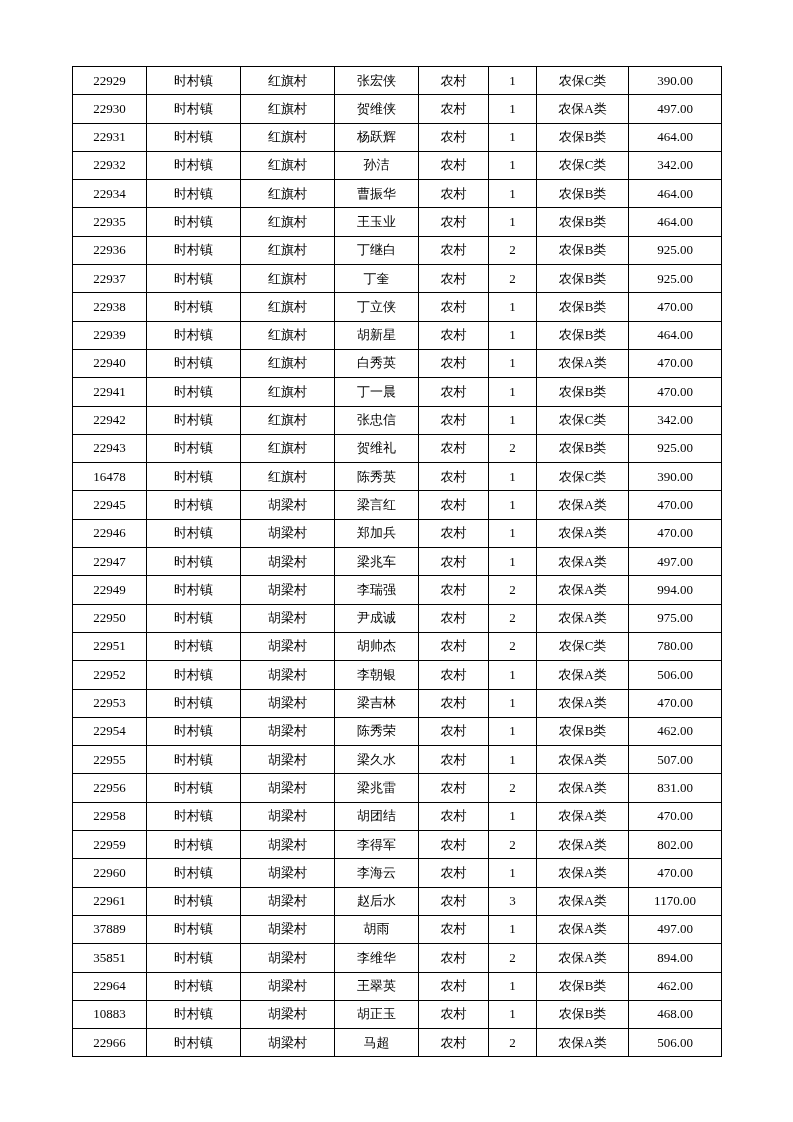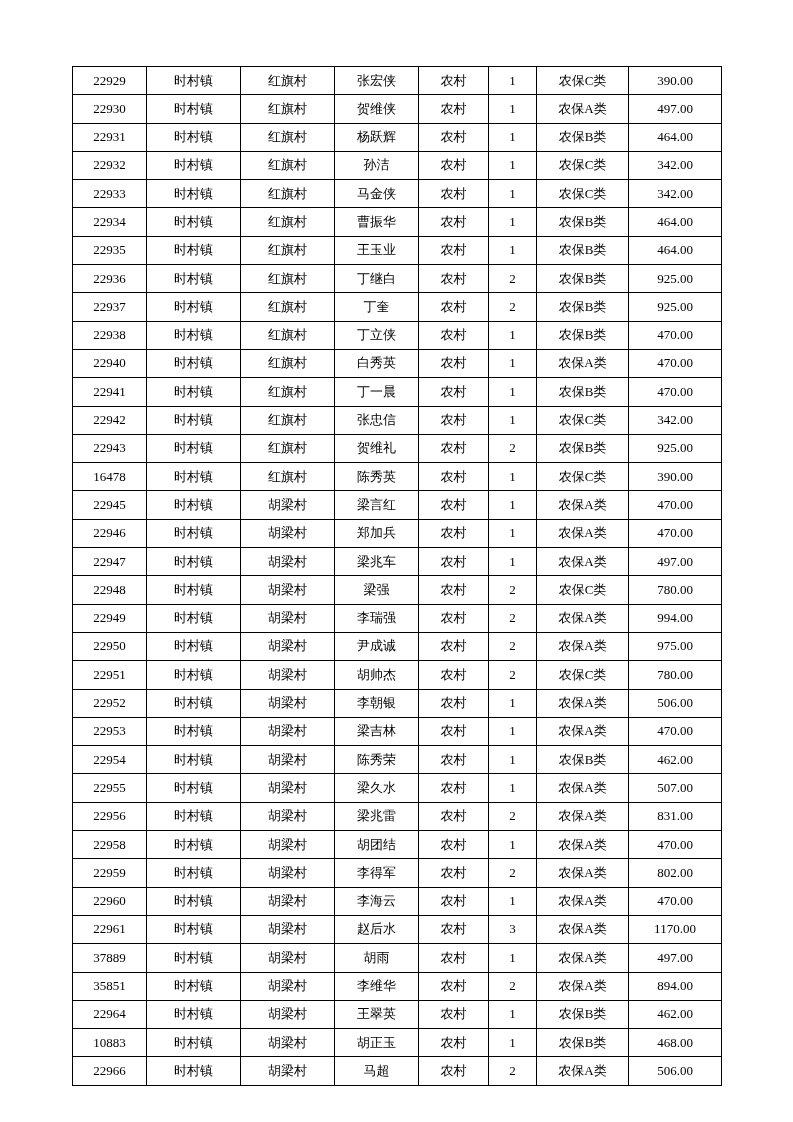--- a/index.html
+++ b/index.html
@@ -98,110 +98,110 @@
           <td>22932</td>
           <td>时村镇</td>
           <td>红旗村</td>
           <td>孙洁</td>
           <td>农村</td>
           <td>1</td>
           <td>农保C类</td>
           <td class="amount">342.00</td>
         </tr>
         <tr>
-          <td>22933</td>
-          <td>时村镇</td>
-          <td>红旗村</td>
-          <td>马金侠</td>
+          <td>22934</td>
+          <td>时村镇</td>
+          <td>红旗村</td>
+          <td>曹振华</td>
+          <td>农村</td>
+          <td>1</td>
+          <td>农保B类</td>
+          <td class="amount">464.00</td>
+        </tr>
+        <tr>
+          <td>22935</td>
+          <td>时村镇</td>
+          <td>红旗村</td>
+          <td>王玉业</td>
+          <td>农村</td>
+          <td>1</td>
+          <td>农保B类</td>
+          <td class="amount">464.00</td>
+        </tr>
+        <tr>
+          <td>22936</td>
+          <td>时村镇</td>
+          <td>红旗村</td>
+          <td>丁继白</td>
+          <td>农村</td>
+          <td>2</td>
+          <td>农保B类</td>
+          <td class="amount">925.00</td>
+        </tr>
+        <tr>
+          <td>22937</td>
+          <td>时村镇</td>
+          <td>红旗村</td>
+          <td>丁奎</td>
+          <td>农村</td>
+          <td>2</td>
+          <td>农保B类</td>
+          <td class="amount">925.00</td>
+        </tr>
+        <tr>
+          <td>22938</td>
+          <td>时村镇</td>
+          <td>红旗村</td>
+          <td>丁立侠</td>
+          <td>农村</td>
+          <td>1</td>
+          <td>农保B类</td>
+          <td class="amount">470.00</td>
+        </tr>
+        <tr>
+          <td>22939</td>
+          <td>时村镇</td>
+          <td>红旗村</td>
+          <td>胡新星</td>
+          <td>农村</td>
+          <td>1</td>
+          <td>农保B类</td>
+          <td class="amount">464.00</td>
+        </tr>
+        <tr>
+          <td>22940</td>
+          <td>时村镇</td>
+          <td>红旗村</td>
+          <td>白秀英</td>
+          <td>农村</td>
+          <td>1</td>
+          <td>农保A类</td>
+          <td class="amount">470.00</td>
+        </tr>
+        <tr>
+          <td>22941</td>
+          <td>时村镇</td>
+          <td>红旗村</td>
+          <td>丁一晨</td>
+          <td>农村</td>
+          <td>1</td>
+          <td>农保B类</td>
+          <td class="amount">470.00</td>
+        </tr>
+        <tr>
+          <td>22942</td>
+          <td>时村镇</td>
+          <td>红旗村</td>
+          <td>张忠信</td>
           <td>农村</td>
           <td>1</td>
           <td>农保C类</td>
           <td class="amount">342.00</td>
         </tr>
         <tr>
-          <td>22934</td>
-          <td>时村镇</td>
-          <td>红旗村</td>
-          <td>曹振华</td>
-          <td>农村</td>
-          <td>1</td>
-          <td>农保B类</td>
-          <td class="amount">464.00</td>
-        </tr>
-        <tr>
-          <td>22935</td>
-          <td>时村镇</td>
-          <td>红旗村</td>
-          <td>王玉业</td>
-          <td>农村</td>
-          <td>1</td>
-          <td>农保B类</td>
-          <td class="amount">464.00</td>
-        </tr>
-        <tr>
-          <td>22936</td>
-          <td>时村镇</td>
-          <td>红旗村</td>
-          <td>丁继白</td>
-          <td>农村</td>
-          <td>2</td>
-          <td>农保B类</td>
-          <td class="amount">925.00</td>
-        </tr>
-        <tr>
-          <td>22937</td>
-          <td>时村镇</td>
-          <td>红旗村</td>
-          <td>丁奎</td>
-          <td>农村</td>
-          <td>2</td>
-          <td>农保B类</td>
-          <td class="amount">925.00</td>
-        </tr>
-        <tr>
-          <td>22938</td>
-          <td>时村镇</td>
-          <td>红旗村</td>
-          <td>丁立侠</td>
-          <td>农村</td>
-          <td>1</td>
-          <td>农保B类</td>
-          <td class="amount">470.00</td>
-        </tr>
-        <tr>
-          <td>22940</td>
-          <td>时村镇</td>
-          <td>红旗村</td>
-          <td>白秀英</td>
-          <td>农村</td>
-          <td>1</td>
-          <td>农保A类</td>
-          <td class="amount">470.00</td>
-        </tr>
-        <tr>
-          <td>22941</td>
-          <td>时村镇</td>
-          <td>红旗村</td>
-          <td>丁一晨</td>
-          <td>农村</td>
-          <td>1</td>
-          <td>农保B类</td>
-          <td class="amount">470.00</td>
-        </tr>
-        <tr>
-          <td>22942</td>
-          <td>时村镇</td>
-          <td>红旗村</td>
-          <td>张忠信</td>
-          <td>农村</td>
-          <td>1</td>
-          <td>农保C类</td>
-          <td class="amount">342.00</td>
-        </tr>
-        <tr>
           <td>22943</td>
           <td>时村镇</td>
           <td>红旗村</td>
           <td>贺维礼</td>
           <td>农村</td>
           <td>2</td>
           <td>农保B类</td>
           <td class="amount">925.00</td>
         </tr>
         <tr>
@@ -236,30 +236,20 @@
         </tr>
         <tr>
           <td>22947</td>
           <td>时村镇</td>
           <td>胡梁村</td>
           <td>梁兆车</td>
           <td>农村</td>
           <td>1</td>
           <td>农保A类</td>
           <td class="amount">497.00</td>
-        </tr>
-        <tr>
-          <td>22948</td>
-          <td>时村镇</td>
-          <td>胡梁村</td>
-          <td>梁强</td>
-          <td>农村</td>
-          <td>2</td>
-          <td>农保C类</td>
-          <td class="amount">780.00</td>
         </tr>
         <tr>
           <td>22949</td>
           <td>时村镇</td>
           <td>胡梁村</td>
           <td>李瑞强</td>
           <td>农村</td>
           <td>2</td>
           <td>农保A类</td>
           <td class="amount">994.00</td>

